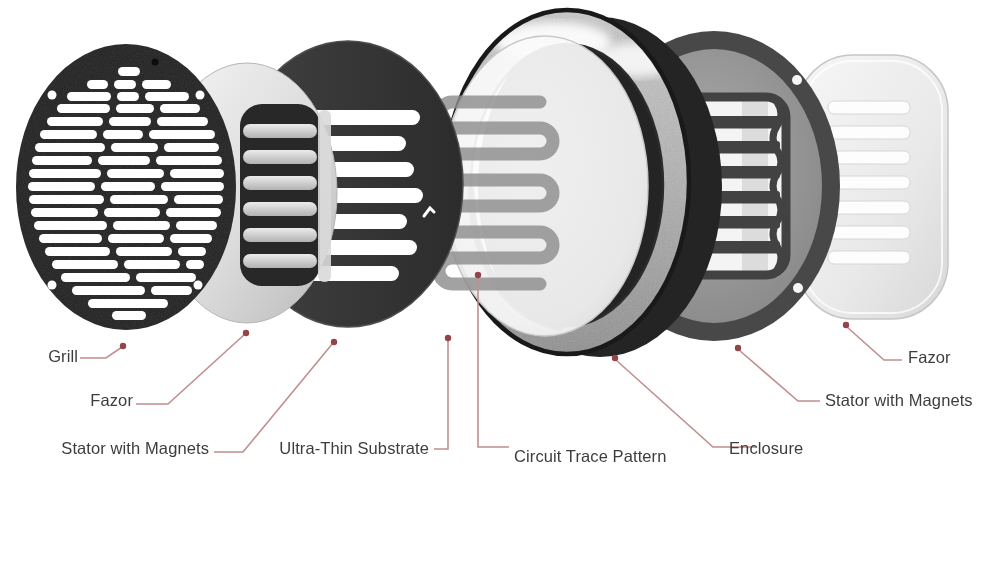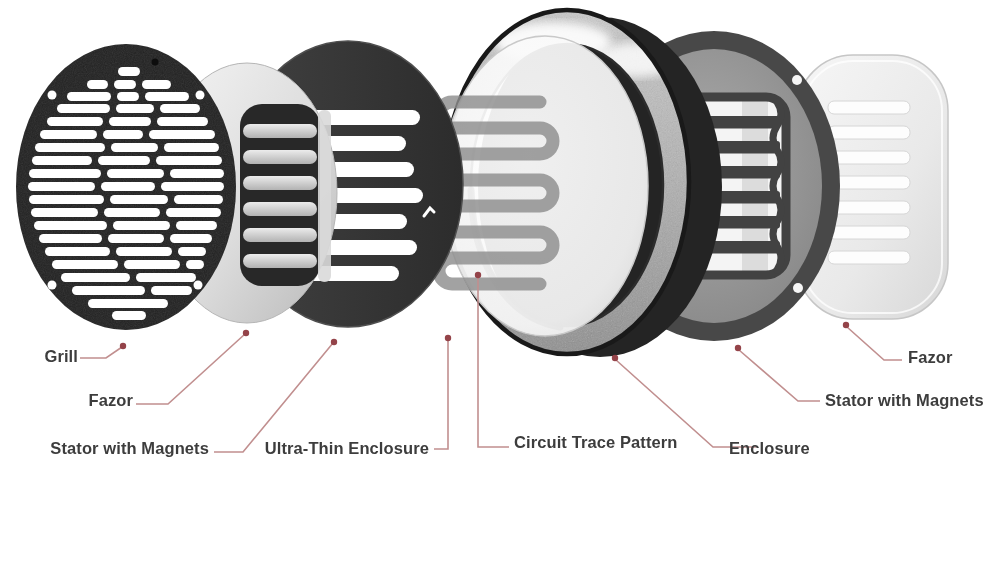--- a/index.html
+++ b/index.html
@@ -2,21 +2,21 @@
 <html><head>
 <meta charset="utf-8">
 <style>
   html,body{margin:0;padding:0;background:#ffffff;}
   .stage{
     position:relative;width:1000px;height:569px;background:#ffffff;
     overflow:hidden;font-family:"Liberation Sans", sans-serif;
   }
   .stage svg{position:absolute;left:0;top:0;}
   .label{
-    position:absolute;font-size:16.5px;line-height:20px;font-weight:700;
+    position:absolute;font-size:16.5px;line-height:20px;font-weight:400;
     color:#3d3d3d;white-space:nowrap;letter-spacing:0.1px;
   }
 </style>
 </head>
 <body>
 
 <div class="stage">
 <svg width="1000" height="569" viewBox="0 0 1000 569">
   <defs>
     <linearGradient id="gFazor1" x1="0" y1="0" x2="1" y2="1">
@@ -243,18 +243,18 @@
     <circle cx="478" cy="275" r="3.2"></circle>
     <circle cx="615" cy="358" r="3.2"></circle>
     <circle cx="738" cy="348" r="3.2"></circle>
     <circle cx="846" cy="325" r="3.2"></circle>
   </g>
 </svg>
 
   <div class="label" style="right:922px;top:346px">Grill</div>
   <div class="label" style="right:867px;top:390px">Fazor</div>
   <div class="label" style="right:791px;top:438px">Stator with Magnets</div>
-  <div class="label" style="right:571px;top:438px">Ultra-Thin Enclosure</div>
-  <div class="label" style="left:514px;top:432px">Circuit Trace Pattern</div>
+  <div class="label" style="right:571px;top:438px">Ultra-Thin Substrate</div>
+  <div class="label" style="left:514px;top:446px">Circuit Trace Pattern</div>
   <div class="label" style="left:729px;top:438px">Enclosure</div>
   <div class="label" style="left:825px;top:390px">Stator with Magnets</div>
   <div class="label" style="left:908px;top:347px">Fazor</div>
 </div>
 
 </body></html>

